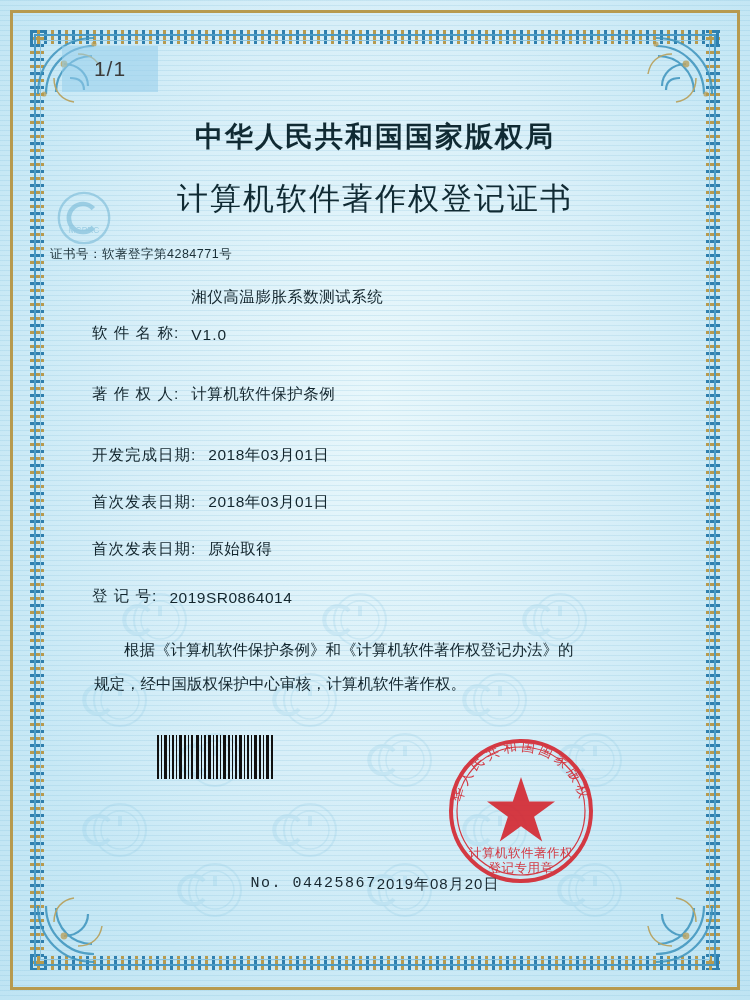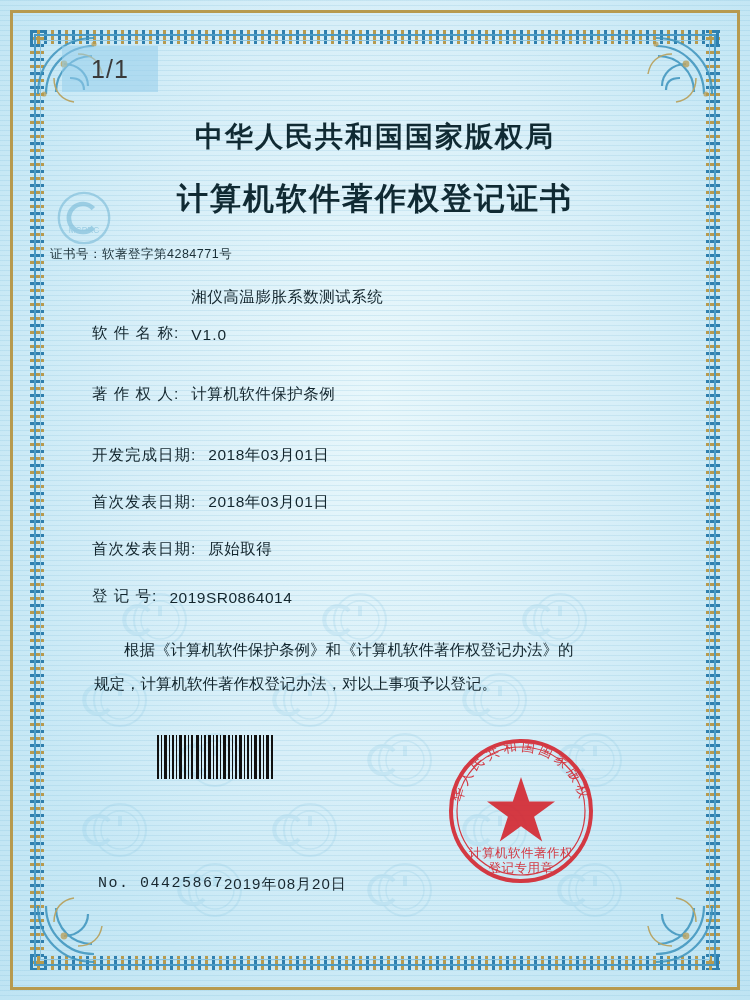--- a/index.html
+++ b/index.html
@@ -118,21 +118,21 @@
   }
 
   .page-badge {
     position: absolute;
     left: 62px;
     top: 46px;
     width: 96px;
     height: 46px;
     background: rgba(150, 205, 235, 0.55);
     color: #3a3a3a;
-    font-size: 25px;
+    font-size: 21px;
     line-height: 46px;
     text-align: center;
     letter-spacing: 1px;
     z-index: 9;
     font-family: "Liberation Sans", sans-serif;
   }
 
   .content {
     position: absolute;
     left: 50px;
@@ -148,21 +148,21 @@
     font-family: "Liberation Serif", serif;
     font-weight: bold;
     font-size: 28px;
     letter-spacing: 2px;
     margin-top: 68px;
     color: #102a33;
   }
   .title2 {
     text-align: center;
     font-family: "Liberation Serif", serif;
-    font-weight: bold;
+    font-weight: normal;
     font-size: 31px;
     letter-spacing: 2px;
     margin-top: 22px;
     color: #102a33;
   }
   .cert-no {
     text-align: left;
     font-size: 12.5px;
     margin-top: 26px;
     padding-right: 38px;
@@ -237,21 +237,21 @@
     height: 152px;
     z-index: 8;
   }
 
   .footer {
     position: absolute;
     left: 50px;
     top: 875px;
     width: 650px;
     display: flex;
-    justify-content: flex-start;
+    justify-content: center;
     padding: 0 48px;
     box-sizing: border-box;
     font-size: 15px;
     color: #17262e;
     z-index: 7;
     letter-spacing: 1px;
   }
   .footer .no {
     font-family: "Liberation Mono", monospace;
     letter-spacing: 1.5px;
@@ -420,21 +420,21 @@
 
       <div class="row">
         <span class="lbl">登 记 号:</span>
         <span class="val">2019SR0864014</span>
       </div>
 
     </div>
 
     <div class="statement">
       <div><span class="indent"></span><span>根据《计算机软件保护条例》和《计算机软件著作权登记办法》的</span></div>
-      <div>规定，计算机软件著作权登记办法，对以上事项予以登记。</div>
+      <div>规定，经中国版权保护中心审核，计算机软件著作权。</div>
     </div>
 
   </div>
 
   <svg class="barcode" viewBox="0 0 120 44" xmlns="http://www.w3.org/2000/svg">
     <rect x="0" y="0" width="120" height="44" fill="none"></rect>
     <g fill="#101010">
       <rect x="2" y="0" width="2" height="44"></rect>
       <rect x="6" y="0" width="1" height="44"></rect>
       <rect x="9" y="0" width="3" height="44"></rect>

